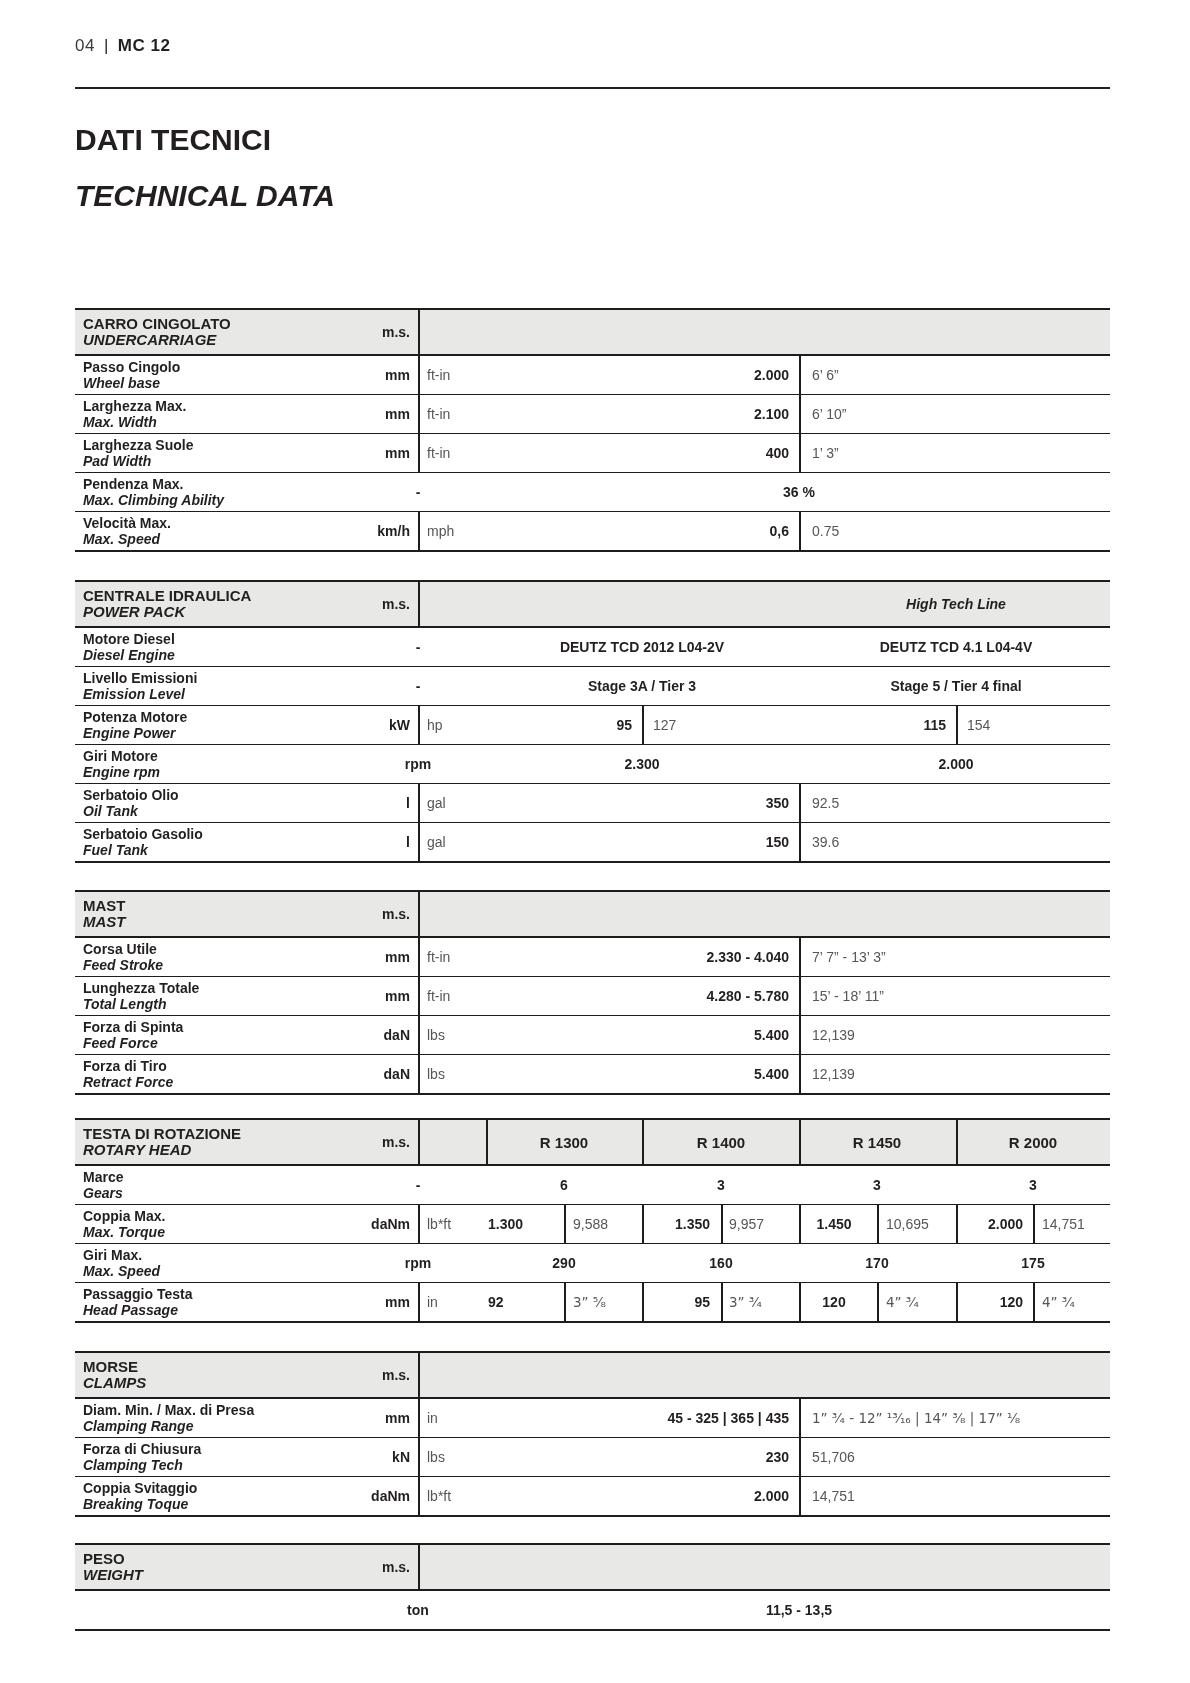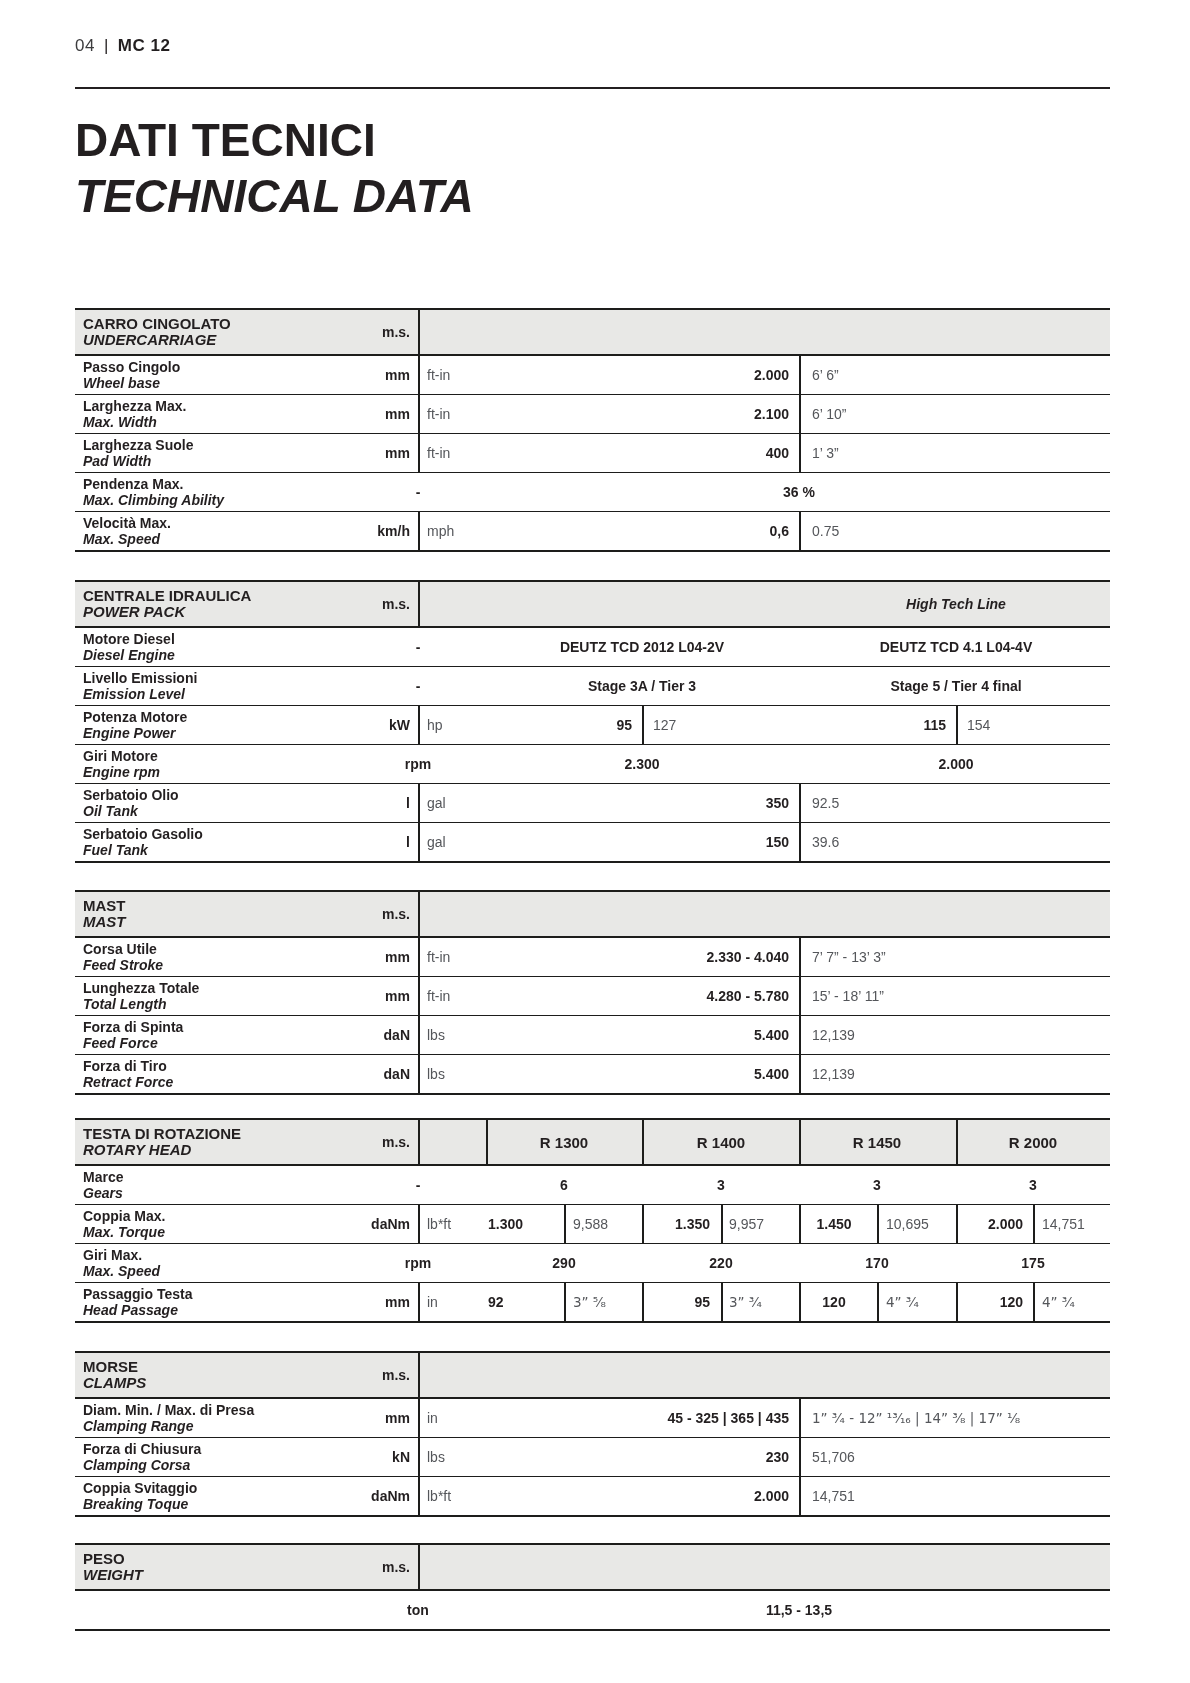--- a/index.html
+++ b/index.html
@@ -4,21 +4,21 @@
 <style>
   html,body{margin:0;padding:0;background:#9aa0a6;}
   .page{position:relative;width:1190px;height:1683px;background:#ffffff;margin:0 auto;
         font-family:"Liberation Sans","DejaVu Sans",sans-serif;color:#231f20;overflow:hidden;}
   
   .phead{position:absolute;left:75px;top:36px;font-size:17px;letter-spacing:.5px;}
   .pnum{font-weight:normal;color:#3c3c3e;}
   .psep{margin:0 9px;color:#231f20;}
   .pmodel{font-weight:bold;}
   .rule{position:absolute;left:75px;top:87px;width:1035px;border-top:2px solid #231f20;}
-  .title{position:absolute;left:75px;top:112px;font-size:46px;line-height:56px;font-weight:bold;}
+  .title{position:absolute;left:75px;top:112px;font-size:30px;line-height:56px;font-weight:bold;}
   .title .t-en{display:block;font-style:italic;}
   
   .tbl{position:absolute;left:75px;width:1035px;border-top:2px solid #1d1d1b;border-bottom:2.5px solid #1d1d1b;}
   .thead{position:relative;height:44px;background:#e8e8e6;border-bottom:2px solid #1d1d1b;}
   .row{position:relative;height:38px;background:#fff;}
   .row + .row{border-top:1.5px solid #1d1d1b;}
   .lab{position:absolute;left:8px;top:0;height:100%;display:flex;flex-direction:column;justify-content:center;}
   .lab .it{font-weight:bold;font-size:14px;line-height:16.5px;white-space:nowrap;}
   .lab .en{font-weight:bold;font-style:italic;font-size:14px;line-height:16.5px;white-space:nowrap;}
   .thead .lab .it,.thead .lab .en{font-size:15px;}
@@ -321,21 +321,21 @@
       <span class="c r3ms">2.000</span>
       <span class="c r3is">14,751</span>
     </div>
     <div class="row">
       <div class="lab">
           <span class="it">Giri Max.</span>
           <span class="en">Max. Speed</span>
         </div>
       <span class="cc" style="left:343px">rpm</span>
       <span class="cc" style="left:489px">290</span>
-      <span class="cc" style="left:646px">220</span>
+      <span class="cc" style="left:646px">160</span>
       <span class="cc" style="left:802px">170</span>
       <span class="cc" style="left:958px">175</span>
     </div>
     <div class="row">
       <i class="vl" style="left:343px"></i>
       <i class="vl" style="left:489px"></i>
         <i class="vl" style="left:567px"></i>
       <i class="vl" style="left:646px"></i>
         <i class="vl" style="left:724px"></i>
       <i class="vl" style="left:802px"></i>
@@ -378,21 +378,21 @@
       <span class="c ums">mm</span>
       <span class="c uis">in</span>
       <span class="c vms">45 - 325 | 365 | 435</span>
       <span class="c vis frac">1” ³⁄₄ - 12” ¹³⁄₁₆ | 14” ³⁄₈ | 17” ¹⁄₈</span>
     </div>
     <div class="row">
       <i class="vl" style="left:343px"></i>
         <i class="vl" style="left:724px"></i>
       <div class="lab">
           <span class="it">Forza di Chiusura</span>
-          <span class="en">Clamping Corsa</span>
+          <span class="en">Clamping Tech</span>
         </div>
       <span class="c ums">kN</span>
       <span class="c uis">lbs</span>
       <span class="c vms">230</span>
       <span class="c vis">51,706</span>
     </div>
     <div class="row">
       <i class="vl" style="left:343px"></i>
         <i class="vl" style="left:724px"></i>
       <div class="lab">

